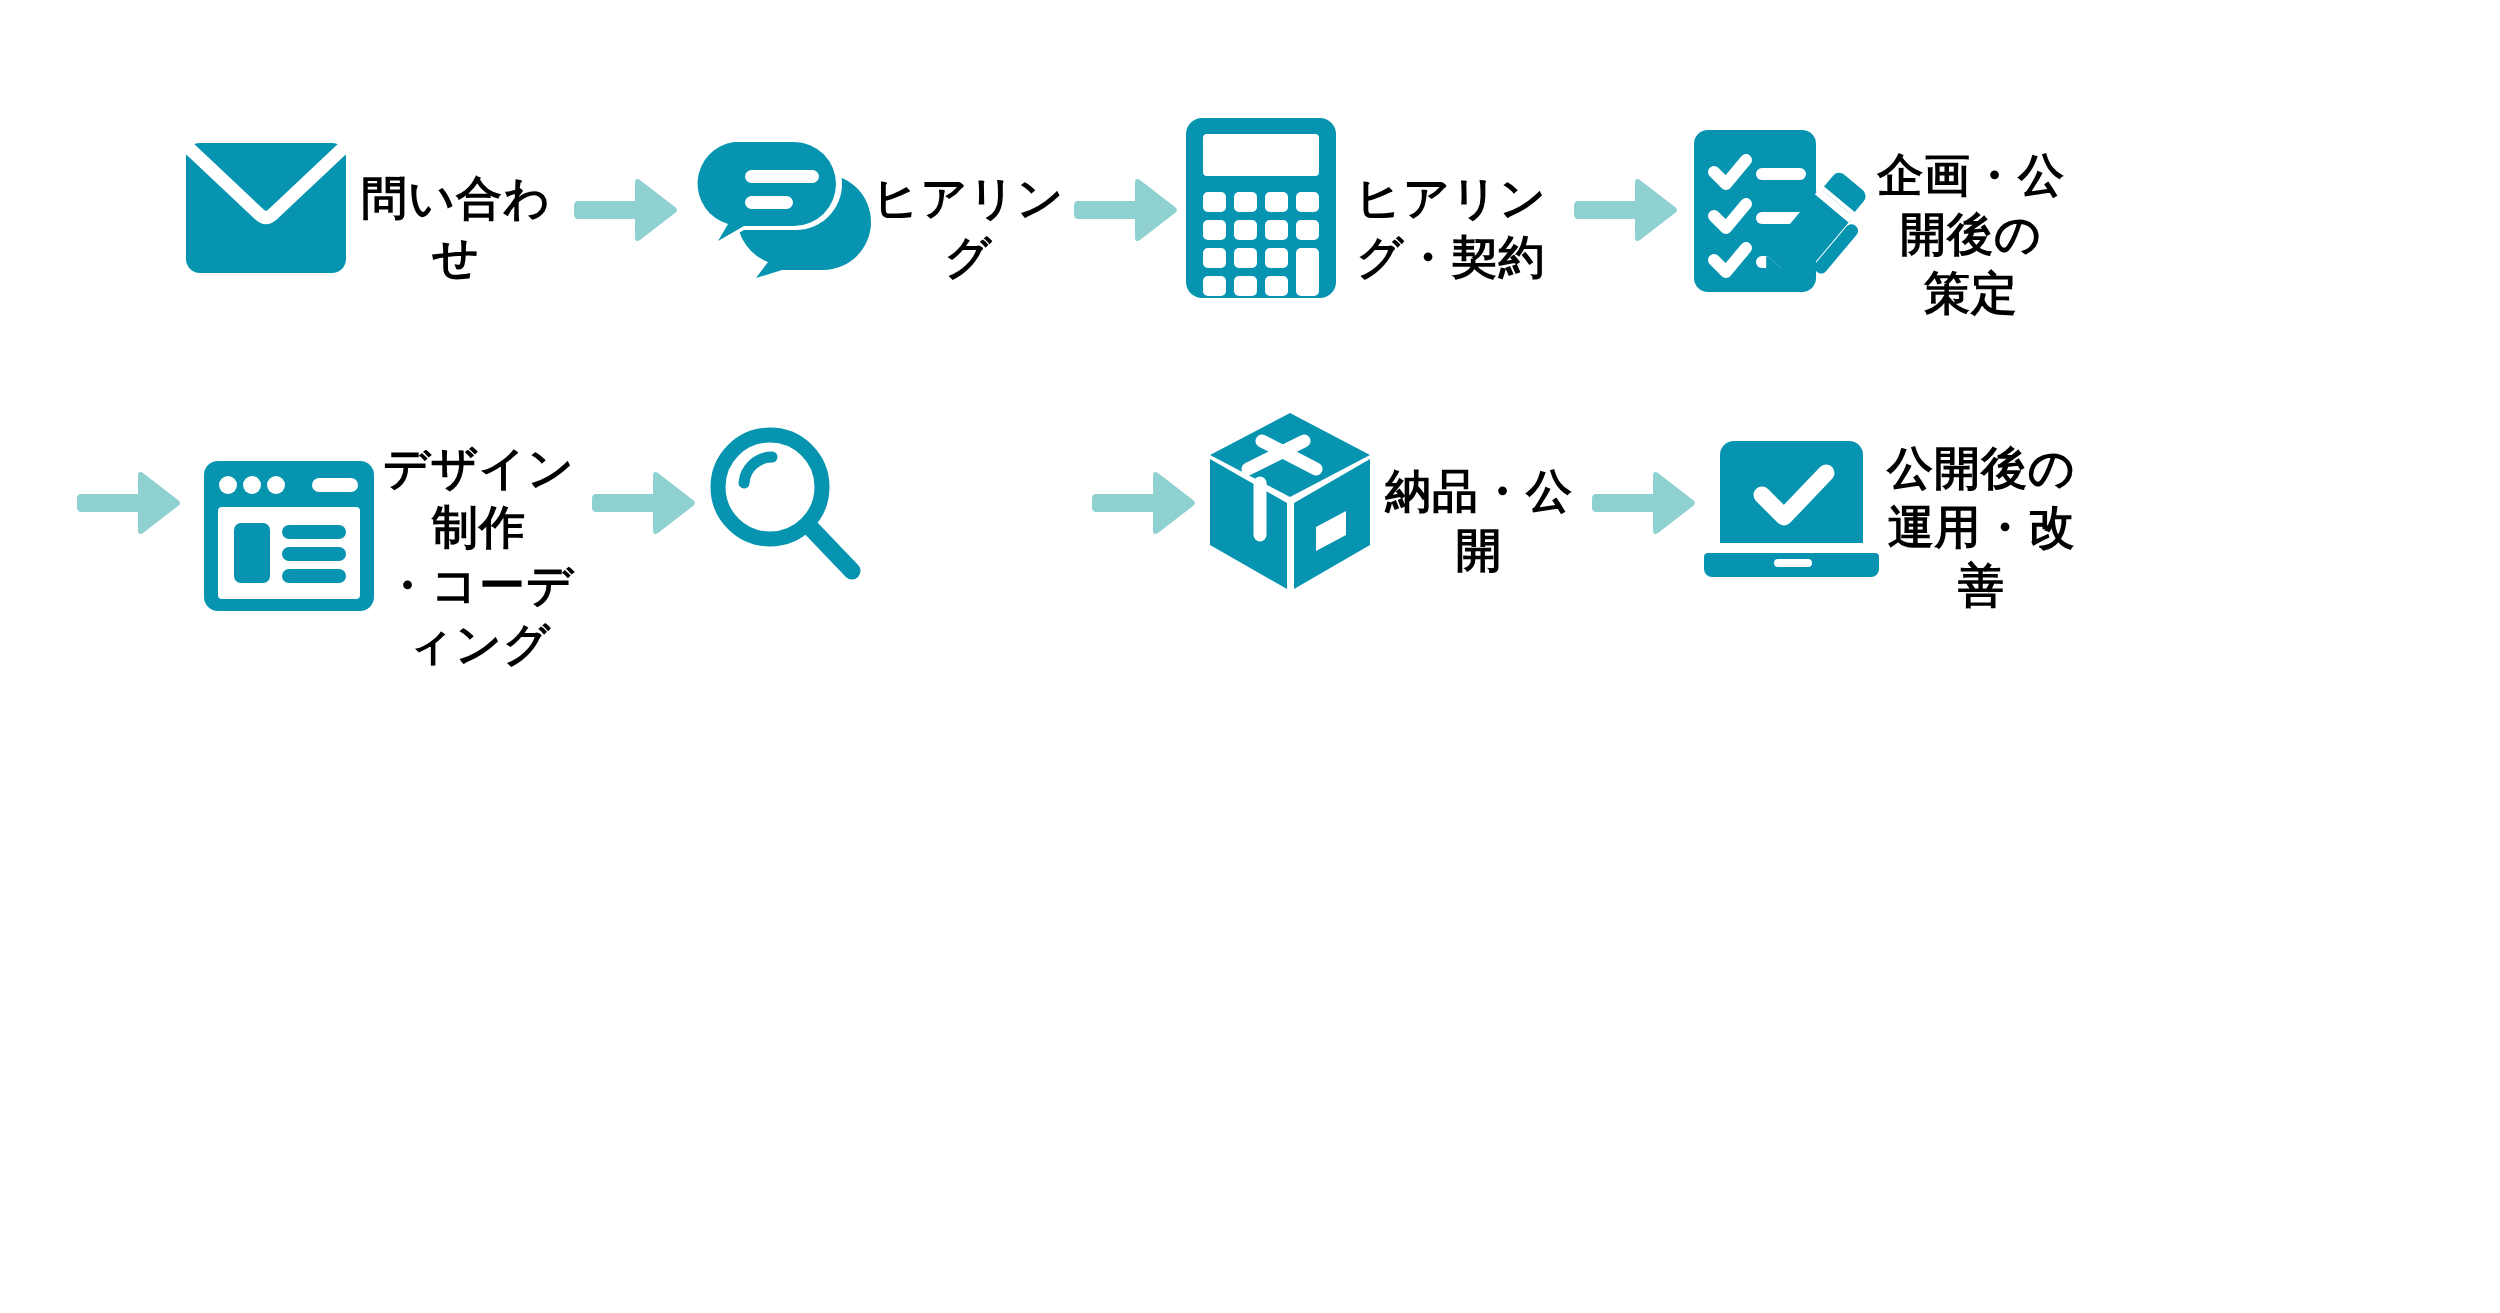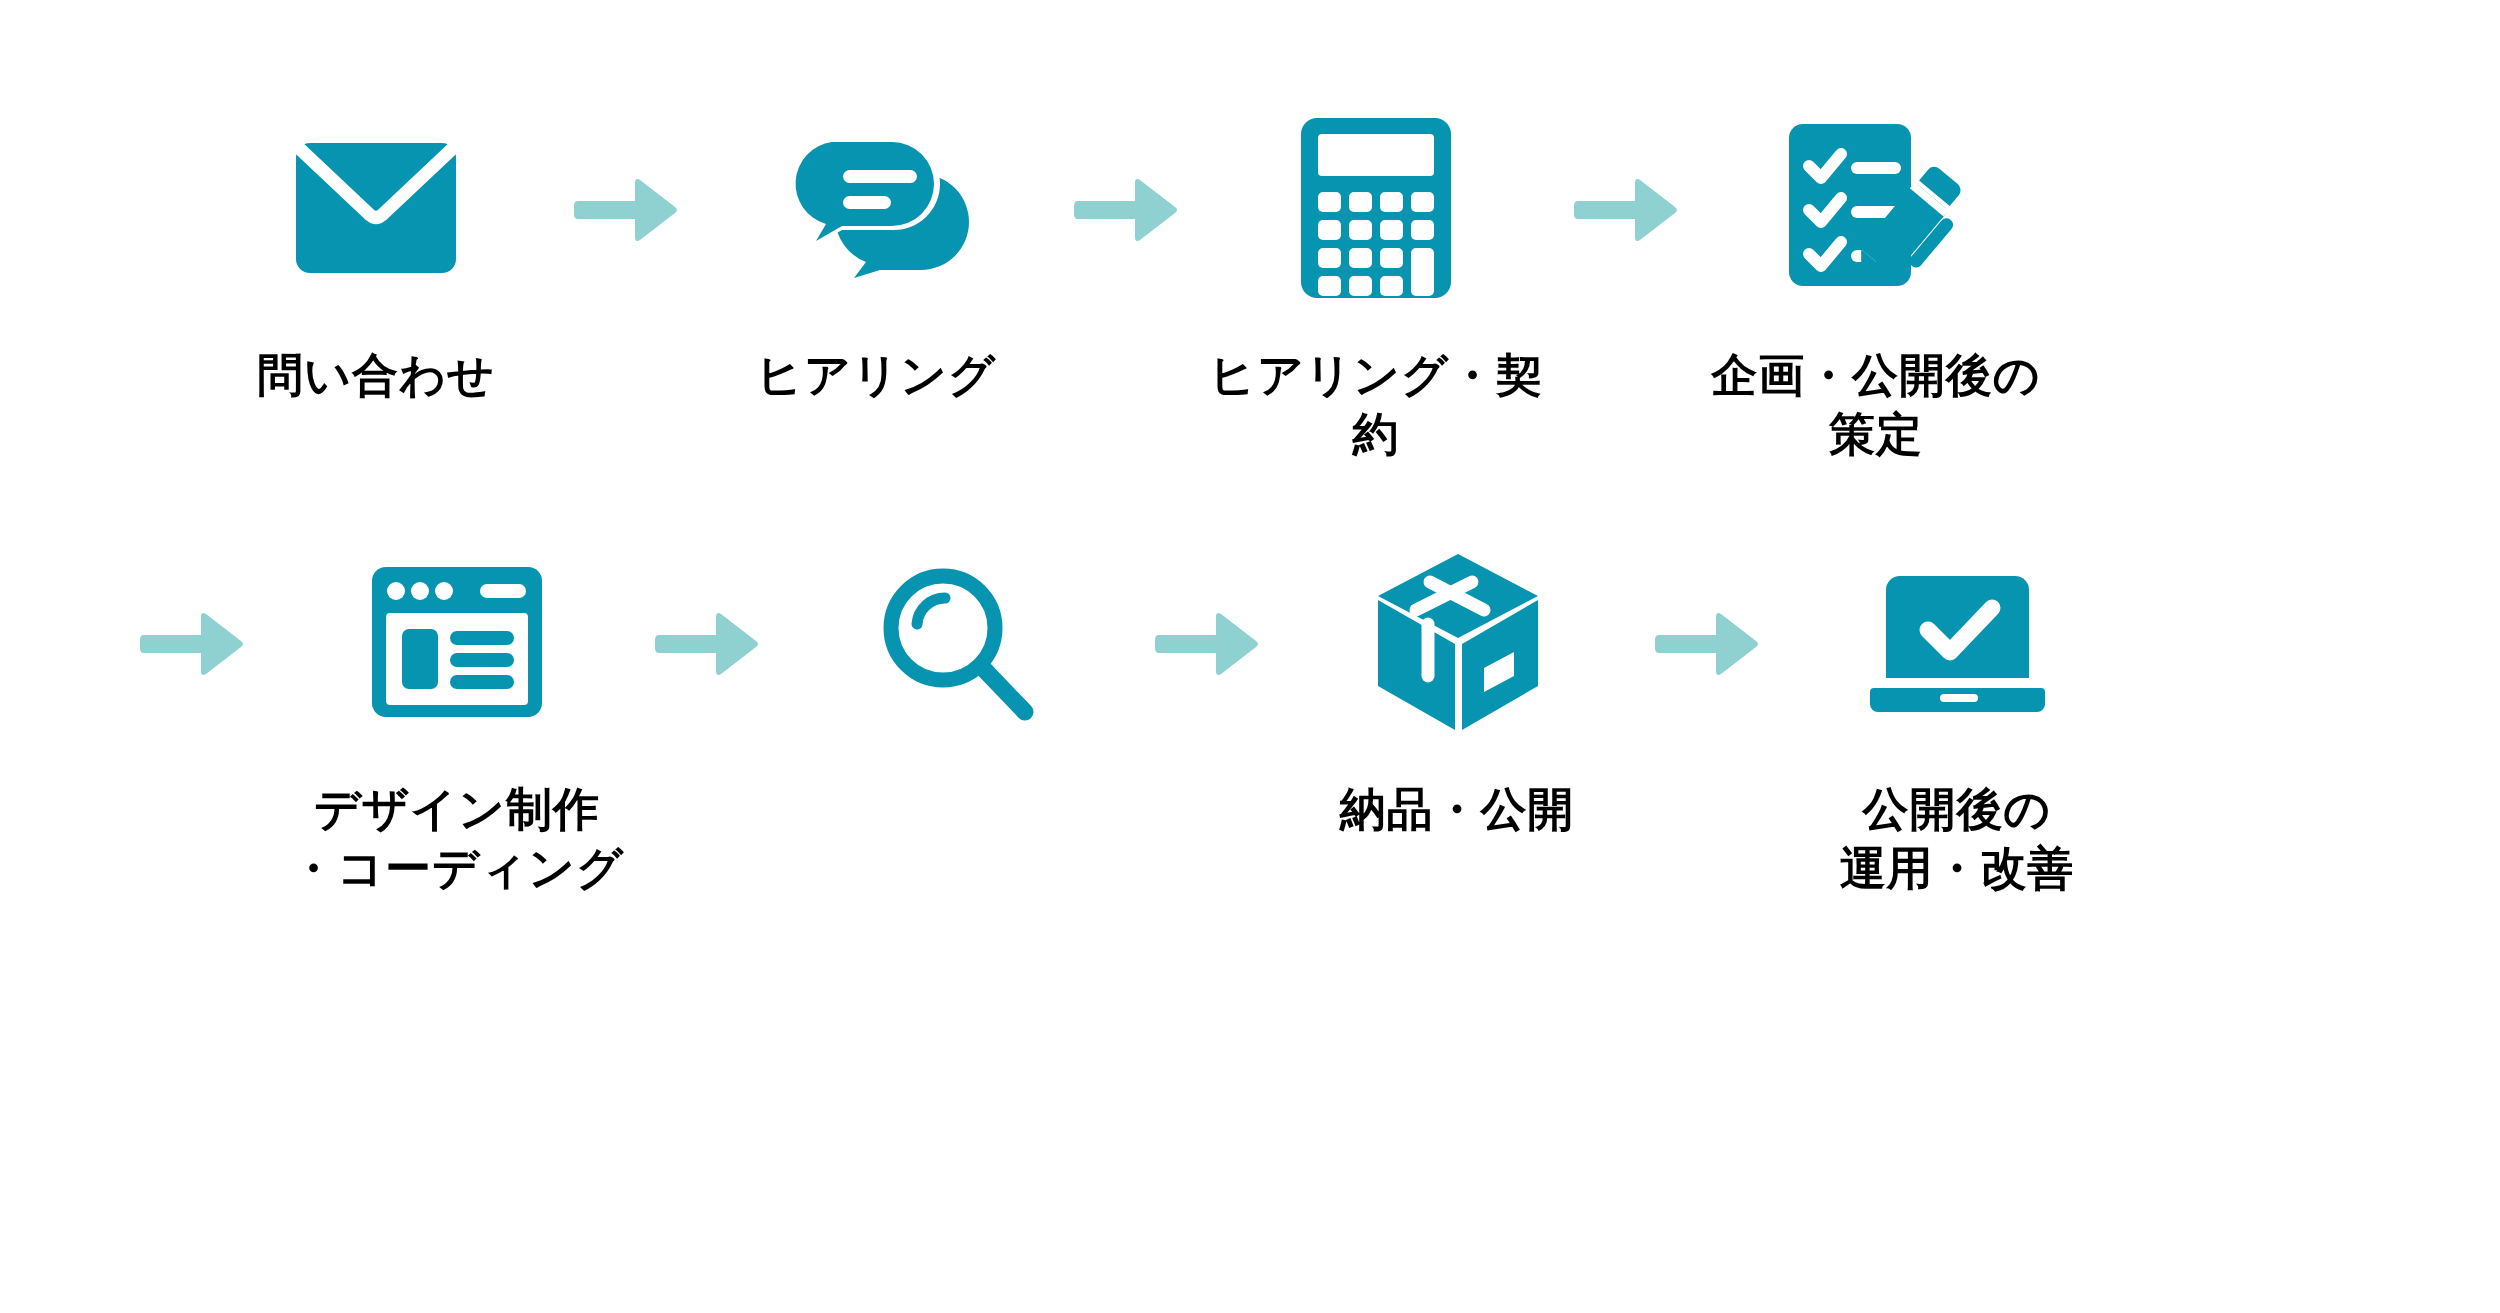--- a/index.html
+++ b/index.html
@@ -25,27 +25,27 @@
     align-items: flex-start;
     justify-content: flex-start;
     width: 2500px;
     box-sizing: border-box;
   }
   .row-1 {
     padding-left: 186px;
     padding-top: 110px;
   }
   .row-2 {
-    padding-left: 117px;
+    padding-left: 54px;
     padding-top: 80px;
   }
   .step {
     width: 380px;
     display: flex;
-    flex-direction: column;
+    flex-direction: row;
     align-items: center;
     flex: 0 0 auto;
   }
   .icon-box {
     height: 200px;
     display: flex;
     align-items: center;
     justify-content: center;
   }
   .step-label {

